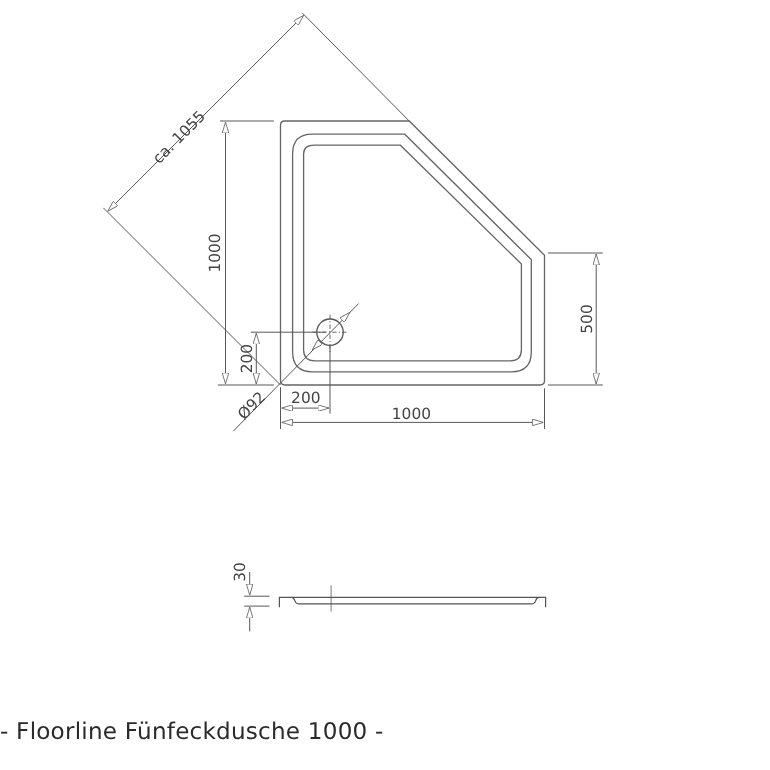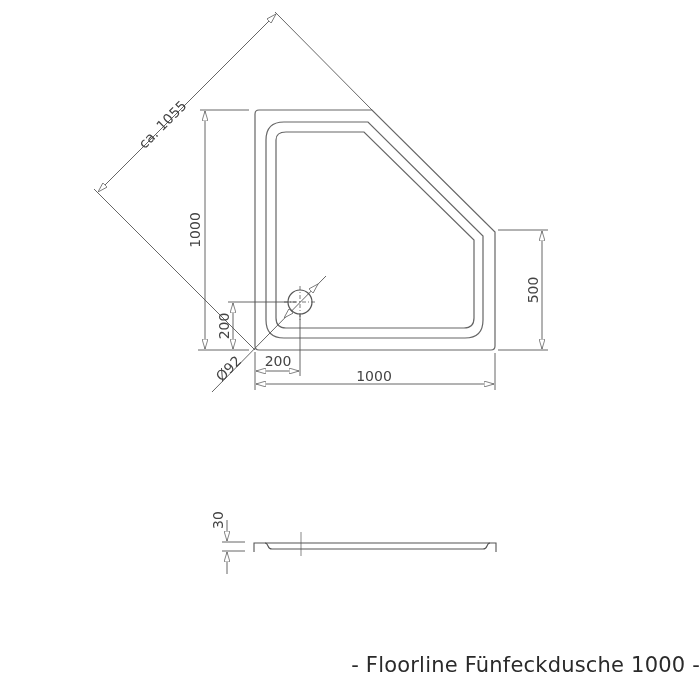--- a/index.html
+++ b/index.html
@@ -1,19 +1,19 @@
 <!DOCTYPE html>
 <html><head>
 <meta charset="utf-8">
 <style>
   html, body { margin:0; padding:0; background:#ffffff; }
   body { width:700px; height:700px; position:relative; overflow:hidden; font-family:"DejaVu Sans", sans-serif; }
   svg { position:absolute; left:0; top:0; }
   .dim { font-family:"DejaVu Sans", sans-serif; font-size:14px; fill:#444; }
-  .title { position:absolute; left:0; top:653px; width:700px; text-align:right; font-family:"DejaVu Sans", sans-serif; font-size:21px; color:#2a2a2a; letter-spacing:0.2px; }
+  .title { position:absolute; left:0; top:653px; width:700px; text-align:left; font-family:"DejaVu Sans", sans-serif; font-size:21px; color:#2a2a2a; letter-spacing:0.2px; }
 </style>
 </head>
 <body>
 
 <svg width="700" height="700" viewBox="0 0 700 700">
   <defs>
     <marker id="arr" viewBox="0 0 10 6" refX="10" refY="3" markerWidth="10" markerHeight="6" orient="auto-start-reverse" markerUnits="userSpaceOnUse">
       <path d="M0,0 L10,3 L0,6 Z" fill="#fff" stroke="#666" stroke-width="0.8"></path>
     </marker>
   </defs>

